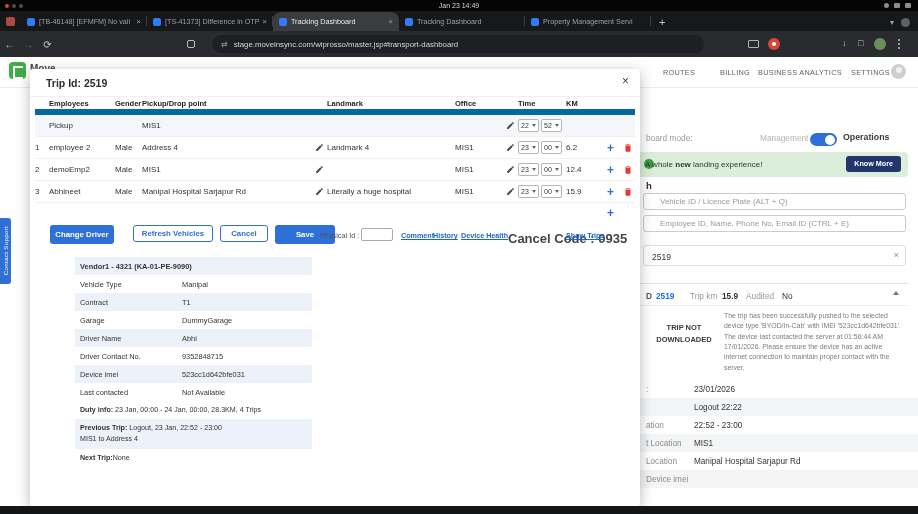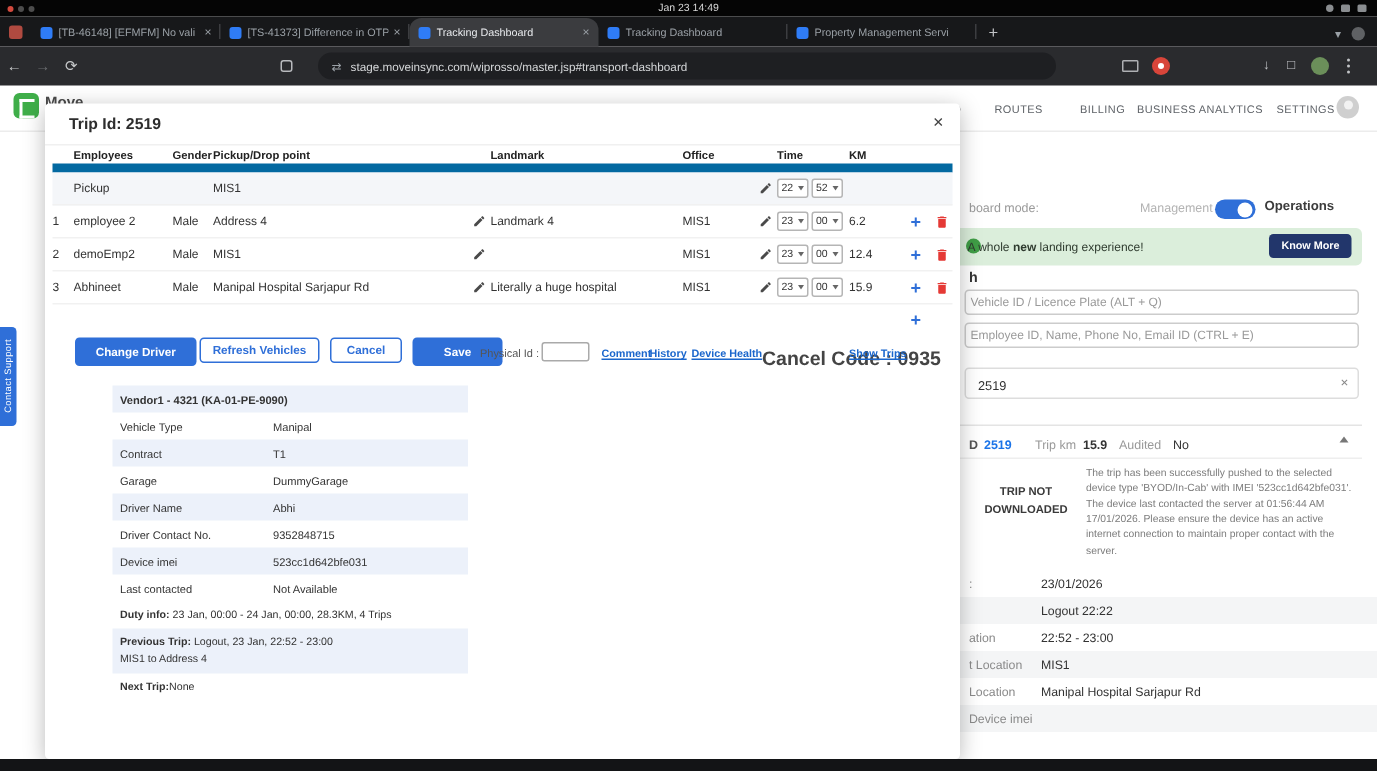--- a/index.html
+++ b/index.html
@@ -62,21 +62,21 @@
   .p-mode-label{position:absolute;left:646px;top:133px;font-size:8.3px;color:#9a9a9a}
   .p-mgmt{position:absolute;left:760px;top:133px;font-size:8.3px;color:#b3b3b3}
   .p-toggle{position:absolute;left:810px;top:133px;width:27px;height:13px;border-radius:7px;background:#2f6fd8}
   .p-toggle i{position:absolute;right:2px;top:1.5px;width:10px;height:10px;border-radius:50%;background:#fff}
   .p-ops{position:absolute;left:843px;top:132px;font-size:8.8px;color:#3c3c3c;font-weight:bold}
   .p-banner{position:absolute;left:634px;top:152px;width:274px;height:25px;background:#dbeedb;border-radius:4px}
   .p-banner-icon{position:absolute;left:10px;top:7px;width:10px;height:10px;border-radius:50%;background:#3f9d46}
   .p-banner-text{position:absolute;left:11px;top:8px;font-size:8px;color:#2f3b2f;white-space:nowrap}
   .p-knowmore{position:absolute;right:7px;top:4px;height:16px;line-height:16px;padding:0 8px;background:#22366b;color:#fff;font-size:7.2px;border-radius:3px;font-weight:bold}
   .p-search-frag{position:absolute;left:646px;top:180px;font-size:9.5px;font-weight:bold;color:#333}
-  .p-input{position:absolute;left:643px;width:263px;height:17px;border:1px solid #ccc;border-radius:3px;font-size:8px;color:#333;padding:0 3px;font-family:inherit;background:#fff;outline:none}
+  .p-input{position:absolute;left:643px;width:263px;height:17px;border:1px solid #ccc;border-radius:3px;font-size:8px;color:#333;padding:0 16px;font-family:inherit;background:#fff;outline:none}
   .p-input::placeholder{color:#9a9a9a}
   .p-in1{top:193px}.p-in2{top:215px}
   .p-chip{position:absolute;left:643px;top:245px;width:263px;height:21px;border:1px solid #ddd;border-radius:3px;background:#fff}
   .p-chip-text{position:absolute;left:8px;top:6px;font-size:8.5px;color:#333}
   .p-chip-x{position:absolute;right:6px;top:4px;font-size:9px;color:#888}
   .p-card{position:absolute;left:640px;top:283px;width:268px;height:23px;background:#fff;border-top:1px solid #e4e4e4;border-bottom:1px solid #eee}
   .p-card span{position:absolute;top:7px;font-size:8.3px;white-space:nowrap}
   .p-idfrag{left:6px;color:#555;font-weight:bold}
   .p-tripid{left:16px;color:#1a73e8;font-weight:bold}
   .p-kmlabel{left:50px;color:#999}
@@ -111,21 +111,21 @@
   .tgroup{display:flex;align-items:center}
   .tsel{display:inline-flex;align-items:center;justify-content:space-between;width:21px;height:13px;border:1px solid #b5b5b5;border-radius:2px;font-size:7px;padding:0 2px;background:#fff;color:#333}
   .tsel + .tsel{margin-left:2px}
   .car{width:0;height:0;border-left:2.5px solid transparent;border-right:2.5px solid transparent;border-top:3px solid #666}
   .plus{color:#2f6fd8;font-size:12px;font-weight:bold;text-align:center;cursor:pointer}
   .icbtn{display:inline-flex;align-items:center;justify-content:center;cursor:pointer}
   .actions{position:absolute;left:0;top:156px;width:100%;height:24px}
   .btn{position:absolute;top:0;height:19px;line-height:19px;text-align:center;font-size:7.8px;font-weight:bold;border-radius:3px;cursor:pointer}
   .btn-fill{background:#2f6fd8;color:#fff}
   .btn-line{background:#fff;color:#2f6fd8;border:1px solid #2f6fd8;height:17px;line-height:16px}
-  .b-change{left:20px;width:81px}
+  .b-change{left:20px;width:64px}
   .b-refresh{left:103px;width:80px}
   .b-cancel{left:190px;width:48px}
   .b-save{left:245px;width:60px}
   .a-phys{position:absolute;left:290px;top:6px;font-size:7.3px;color:#555}
   .a-input{position:absolute;left:331px;top:3px;width:32px;height:13px;border:1px solid #aaa;border-radius:2px;font-family:inherit;font-size:7px;padding:0 2px;outline:none}
   .a-link{position:absolute;top:6px;font-size:7.2px;font-weight:bold;color:#1a66cc;text-decoration:underline;cursor:pointer;white-space:nowrap}
   .l-comment{left:371px}.l-history{left:403px}.l-device{left:431px}.l-show{left:536px}
   .a-code{position:absolute;left:478px;top:6px;font-size:13px;font-weight:bold;color:#444;white-space:nowrap}
   .details{position:absolute;left:45px;top:188px;width:237px;font-size:7.4px;color:#333}
   .d-row{display:flex;align-items:center;min-height:18px}

